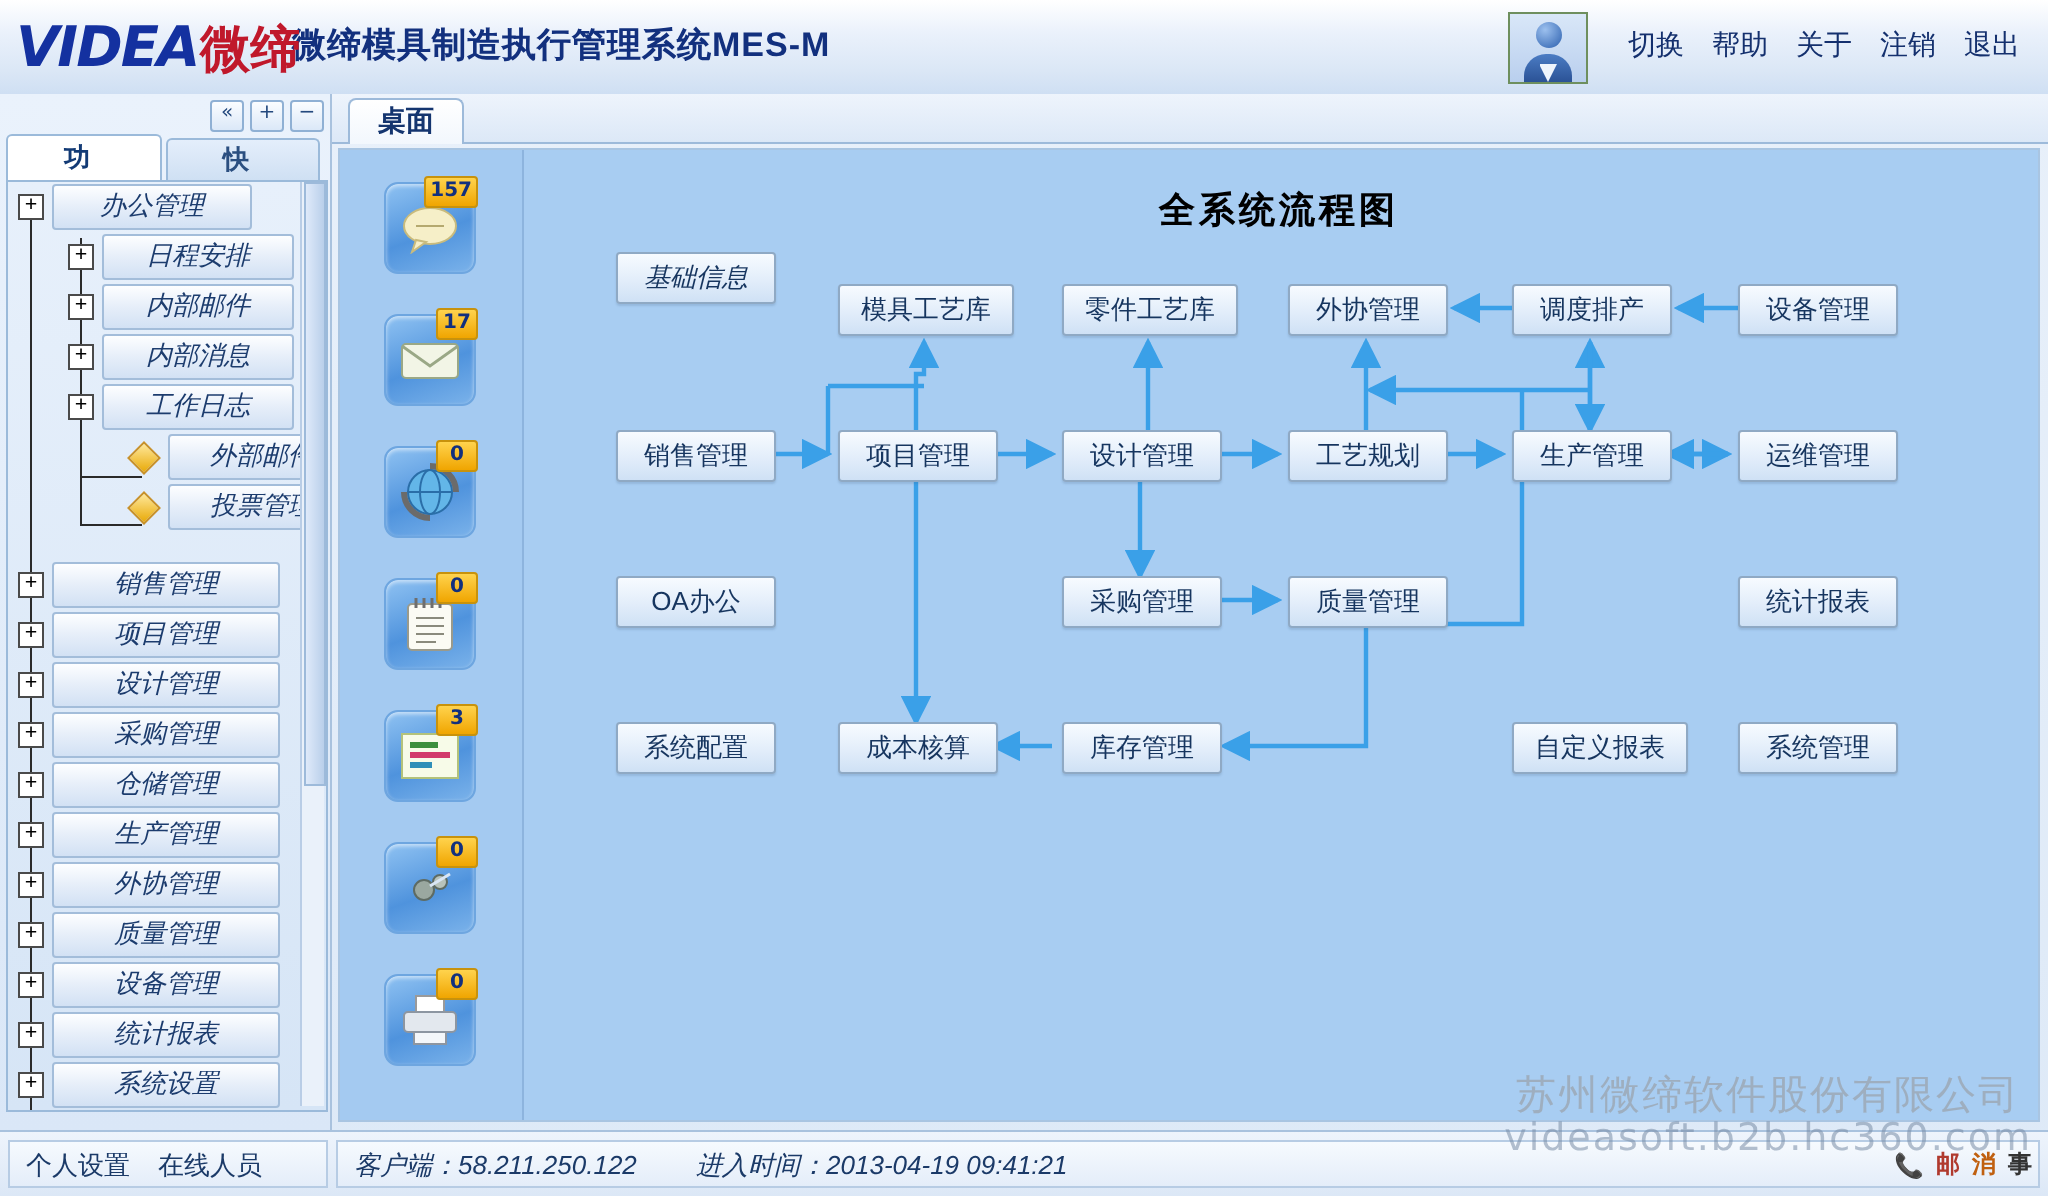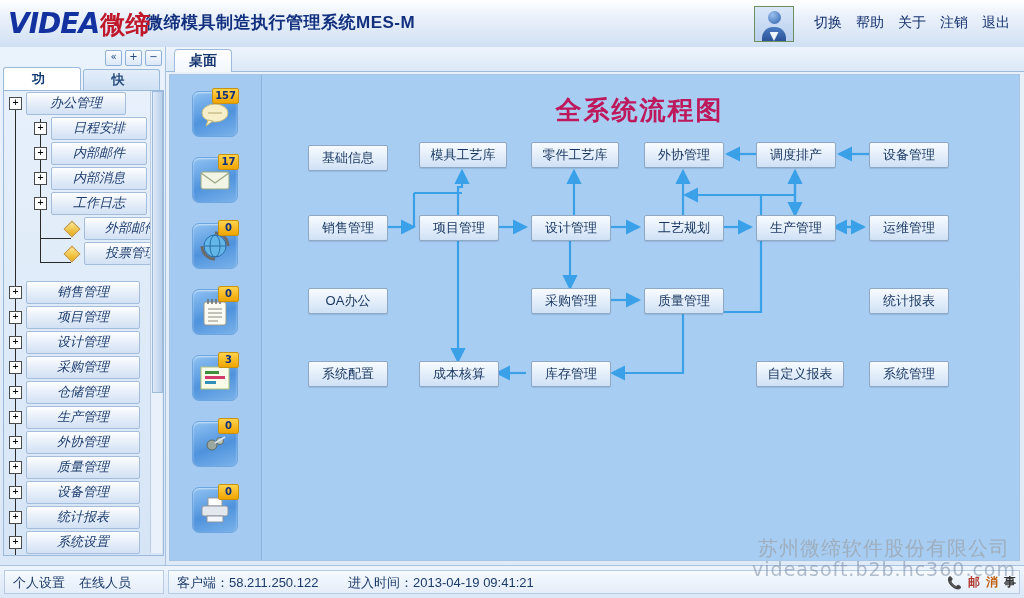--- a/index.html
+++ b/index.html
@@ -122,21 +122,21 @@
   }
   .dicon .badge{
     position:absolute;right:-3px;top:-3px;min-width:15px;height:14px;padding:0 2px;
     background:linear-gradient(180deg,#ffd34d,#f0a500);border:1px solid #c8920c;
     border-radius:2px;font-size:10px;font-weight:bold;line-height:13px;text-align:center;
     color:#12307e;font-family:"DejaVu Sans",sans-serif;
   }
   #flow{position:absolute;left:91px;top:0;width:757px;height:485px;}
   #flow-title{
     position:absolute;left:0;top:18px;width:757px;text-align:center;
-    font-size:26px;font-weight:bold;color:#be185d;
+    font-size:18px;font-weight:bold;color:#000000;
     font-family:"Liberation Serif","DejaVu Serif",serif;letter-spacing:2px;
   }
   .fbox{
     position:absolute;height:24px;line-height:23px;text-align:center;
     border:1px solid #8fa9c4;border-radius:2px;
     background:linear-gradient(180deg,#f7fbff 0%,#e2edfa 55%,#cfe1f5 100%);
     font-size:13px;color:#16355f;cursor:pointer;white-space:nowrap;
     box-shadow:0 1px 1px rgba(60,90,130,.18);
   }
   #edges{position:absolute;left:0;top:0;width:757px;height:485px;pointer-events:none;}
@@ -148,21 +148,21 @@
     border-top:1px solid #a9c2de;
   }
   #status .cell{
     position:absolute;top:4px;height:24px;line-height:23px;
     border:1px solid #b7cce4;background:linear-gradient(180deg,#f6fafe,#e4edf9);
     font-size:13px;color:#1b3a68;padding:0 8px;box-sizing:border-box;
   }
   #sb-left{left:4px;width:160px;display:flex;gap:14px;align-items:center;}
   #sb-left span{cursor:pointer;}
   #sb-mid{left:168px;width:852px;}
-  #sb-mid .grp{display:inline-block;margin-right:26px;}
+  #sb-mid .grp{display:inline-block;margin-right:26px;font-style:italic;}
   #sb-icons{position:absolute;right:8px;top:8px;display:flex;align-items:center;gap:6px;}
   .sb-ic{font-size:12px;font-weight:bold;}
   
   #wm{
     position:absolute;right:8px;bottom:18px;text-align:center;pointer-events:none;
     color:rgba(150,150,150,.55);
   }
   #wm .l1{font-size:20px;letter-spacing:1px;line-height:22px;}
   #wm .l2{font-size:19px;letter-spacing:1px;line-height:21px;
           color:rgba(120,140,165,.55);font-family:"DejaVu Sans",sans-serif;}
@@ -433,21 +433,21 @@
             <path d="M422 237 L422 298 L351 298"></path>
           </g>
 
           <g stroke="#3aa0e8" stroke-width="2.2" fill="none">
             <path d="M153 118 L201 118"></path>
             <path d="M153 118 L153 152"></path>
             <path d="M461 237 L500 237 L500 120"></path>
           </g>
         </svg>
 
-        <div class="fbox" style="left:47px;top:70px;width:78px;">基础信息</div>
+        <div class="fbox" style="left:47px;top:51px;width:78px;font-style:italic;">基础信息</div>
         <div class="fbox" style="left:158px;top:67px;width:86px;">模具工艺库</div>
         <div class="fbox" style="left:270px;top:67px;width:86px;">零件工艺库</div>
         <div class="fbox" style="left:383px;top:67px;width:78px;">外协管理</div>
         <div class="fbox" style="left:495px;top:67px;width:78px;">调度排产</div>
         <div class="fbox" style="left:608px;top:67px;width:78px;">设备管理</div>
 
         <div class="fbox" style="left:47px;top:140px;width:78px;">销售管理</div>
         <div class="fbox" style="left:158px;top:140px;width:78px;">项目管理</div>
         <div class="fbox" style="left:270px;top:140px;width:78px;">设计管理</div>
         <div class="fbox" style="left:383px;top:140px;width:78px;">工艺规划</div>

